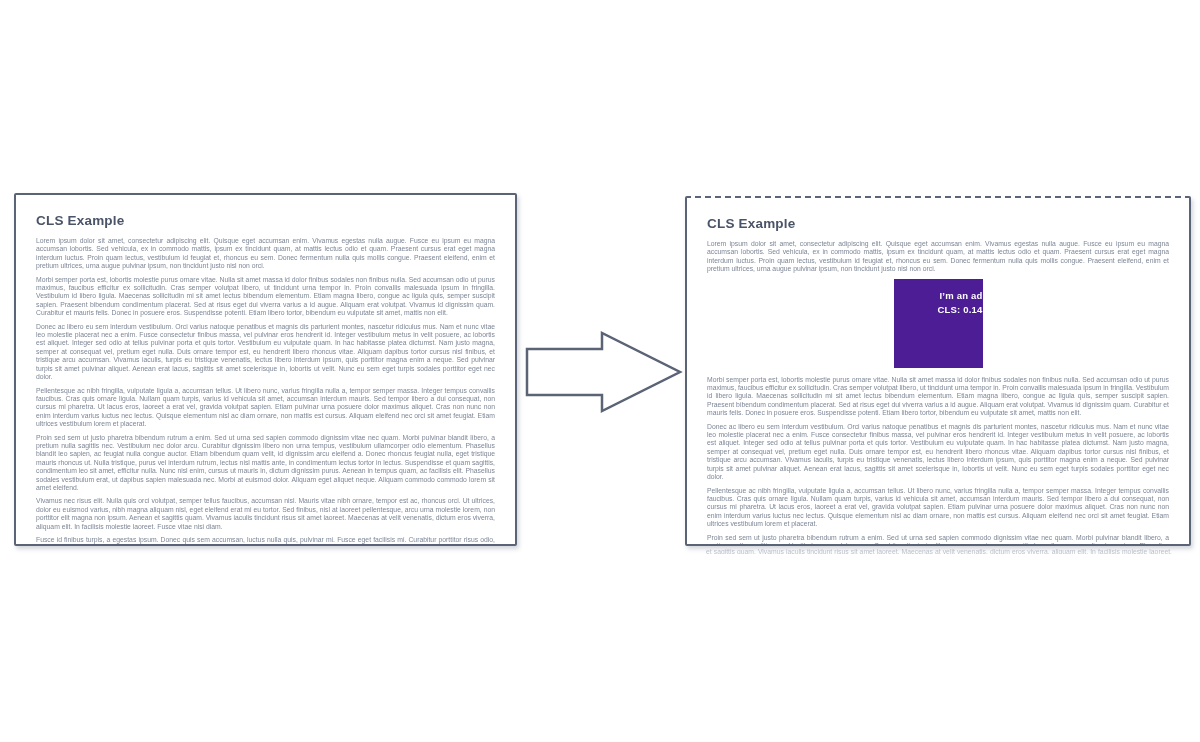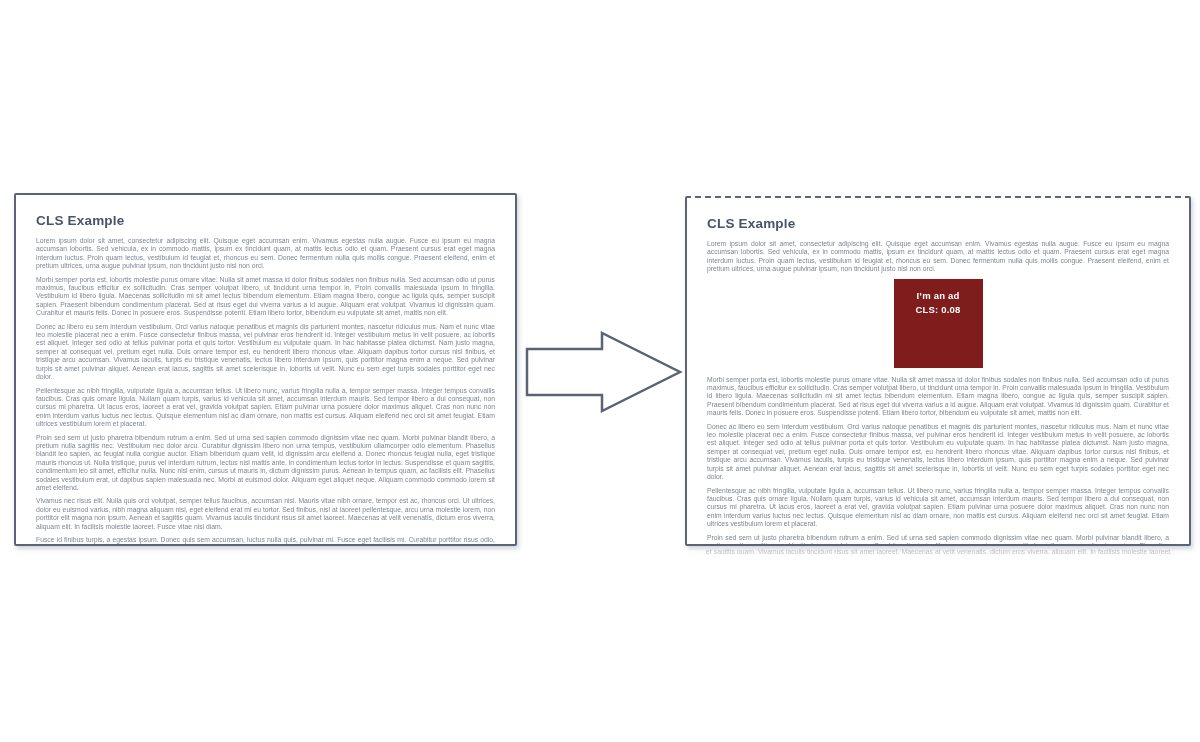--- a/index.html
+++ b/index.html
@@ -49,24 +49,24 @@
     margin: 0 0 5px 0;
     font-size: 6.8px;
     line-height: 8.4px;
     color: #7d8696;
     text-align: justify;
   }
   .ad-box {
     width: 89px;
     height: 89px;
     margin: 5px auto 8px auto;
-    background: #7f1d1d;
+    background: #4c1d95;
     box-sizing: border-box;
     padding-top: 10px;
-    text-align: center;
+    text-align: right;
   }
   .ad-line {
     color: #ffffff;
     font-weight: bold;
     font-size: 9.5px;
     line-height: 14px;
     letter-spacing: 0.2px;
   }
   .arrow-wrap {
     position: absolute;
@@ -110,21 +110,21 @@
     <svg width="158" height="84" viewBox="0 0 158 84" xmlns="http://www.w3.org/2000/svg">
       <polygon points="2,19 77,19 77,3 155,42 77,81 77,65 2,65" fill="#ffffff" stroke="#5b6476" stroke-width="2.5" stroke-linejoin="miter"></polygon>
     </svg>
   </div>
 
   <section class="panel panel-after">
     <h1 class="page-title">CLS Example</h1>
     <p class="para">Lorem ipsum dolor sit amet, consectetur adipiscing elit. Quisque eget accumsan enim. Vivamus egestas nulla augue. Fusce eu ipsum eu magna accumsan lobortis. Sed vehicula, ex in commodo mattis, ipsum ex tincidunt quam, at mattis lectus odio et quam. Praesent cursus erat eget magna interdum luctus. Proin quam lectus, vestibulum id feugiat et, rhoncus eu sem. Donec fermentum nulla quis mollis congue. Praesent eleifend, enim et pretium ultrices, urna augue pulvinar ipsum, non tincidunt justo nisl non orci.</p>
     <div class="ad-box">
       <div class="ad-line">I’m an ad</div>
-      <div class="ad-line">CLS: 0.08</div>
+      <div class="ad-line">CLS: 0.14</div>
     </div>
     <p class="para">Morbi semper porta est, lobortis molestie purus ornare vitae. Nulla sit amet massa id dolor finibus sodales non finibus nulla. Sed accumsan odio ut purus maximus, faucibus efficitur ex sollicitudin. Cras semper volutpat libero, ut tincidunt urna tempor in. Proin convallis malesuada ipsum in fringilla. Vestibulum id libero ligula. Maecenas sollicitudin mi sit amet lectus bibendum elementum. Etiam magna libero, congue ac ligula quis, semper suscipit sapien. Praesent bibendum condimentum placerat. Sed at risus eget dui viverra varius a id augue. Aliquam erat volutpat. Vivamus id dignissim quam. Curabitur et mauris felis. Donec in posuere eros. Suspendisse potenti. Etiam libero tortor, bibendum eu vulputate sit amet, mattis non elit.</p>
     <p class="para">Donec ac libero eu sem interdum vestibulum. Orci varius natoque penatibus et magnis dis parturient montes, nascetur ridiculus mus. Nam et nunc vitae leo molestie placerat nec a enim. Fusce consectetur finibus massa, vel pulvinar eros hendrerit id. Integer vestibulum metus in velit posuere, ac lobortis est aliquet. Integer sed odio at tellus pulvinar porta et quis tortor. Vestibulum eu vulputate quam. In hac habitasse platea dictumst. Nam justo magna, semper at consequat vel, pretium eget nulla. Duis ornare tempor est, eu hendrerit libero rhoncus vitae. Aliquam dapibus tortor cursus nisl finibus, et tristique arcu accumsan. Vivamus iaculis, turpis eu tristique venenatis, lectus libero interdum ipsum, quis porttitor magna enim a neque. Sed pulvinar turpis sit amet pulvinar aliquet. Aenean erat lacus, sagittis sit amet scelerisque in, lobortis ut velit. Nunc eu sem eget turpis sodales porttitor eget nec dolor.</p>
     <p class="para">Pellentesque ac nibh fringilla, vulputate ligula a, accumsan tellus. Ut libero nunc, varius fringilla nulla a, tempor semper massa. Integer tempus convallis faucibus. Cras quis ornare ligula. Nullam quam turpis, varius id vehicula sit amet, accumsan interdum mauris. Sed tempor libero a dui consequat, non cursus mi pharetra. Ut lacus eros, laoreet a erat vel, gravida volutpat sapien. Etiam pulvinar urna posuere dolor maximus aliquet. Cras non nunc non enim interdum varius luctus nec lectus. Quisque elementum nisl ac diam ornare, non mattis est cursus. Aliquam eleifend nec orci sit amet feugiat. Etiam ultrices vestibulum lorem et placerat.</p>
     <p class="para">Proin sed sem ut justo pharetra bibendum rutrum a enim. Sed ut urna sed sapien commodo dignissim vitae nec quam. Morbi pulvinar blandit libero, a pretium nulla sagittis nec. Vestibulum nec dolor arcu. Curabitur dignissim libero non urna tempus, vestibulum ullamcorper odio elementum. Phasellus blandit leo sapien, ac feugiat nulla congue auctor. Etiam bibendum quam velit, id dignissim arcu eleifend a. Donec rhoncus feugiat nulla, eget tristique mauris rhoncus ut. Nulla tristique, purus vel interdum rutrum, lectus nisl mattis ante, in condimentum lectus tortor in lectus. Suspendisse et quam sagittis, condimentum leo sit amet, efficitur nulla. Nunc nisl enim, cursus ut mauris in, dictum dignissim purus. Aenean in tempus quam, ac facilisis elit. Phasellus sodales vestibulum erat, ut dapibus sapien malesuada nec. Morbi at euismod dolor. Aliquam eget aliquet neque. Aliquam commodo commodo lorem sit amet eleifend.</p>
 
   </section>
 
   <div class="overflow-line">et sagittis quam. Vivamus iaculis tincidunt risus sit amet laoreet. Maecenas at velit venenatis, dictum eros viverra, aliquam elit. In facilisis molestie laoreet. Fusce vitae nisi diam.</div>
 

